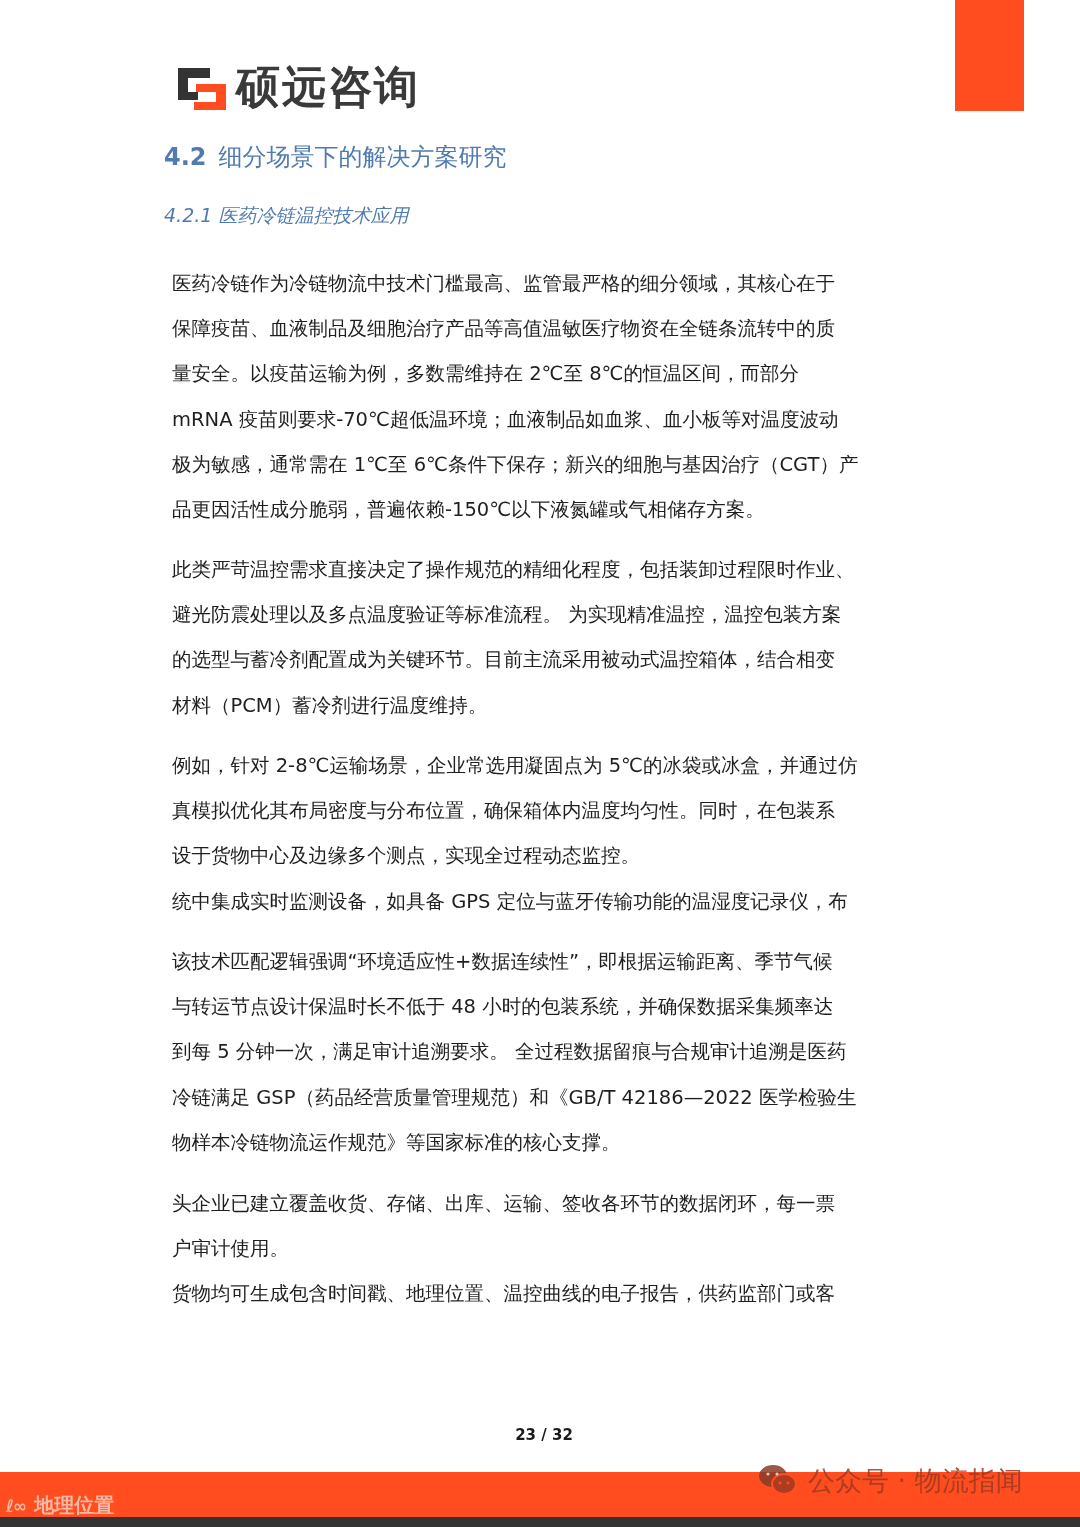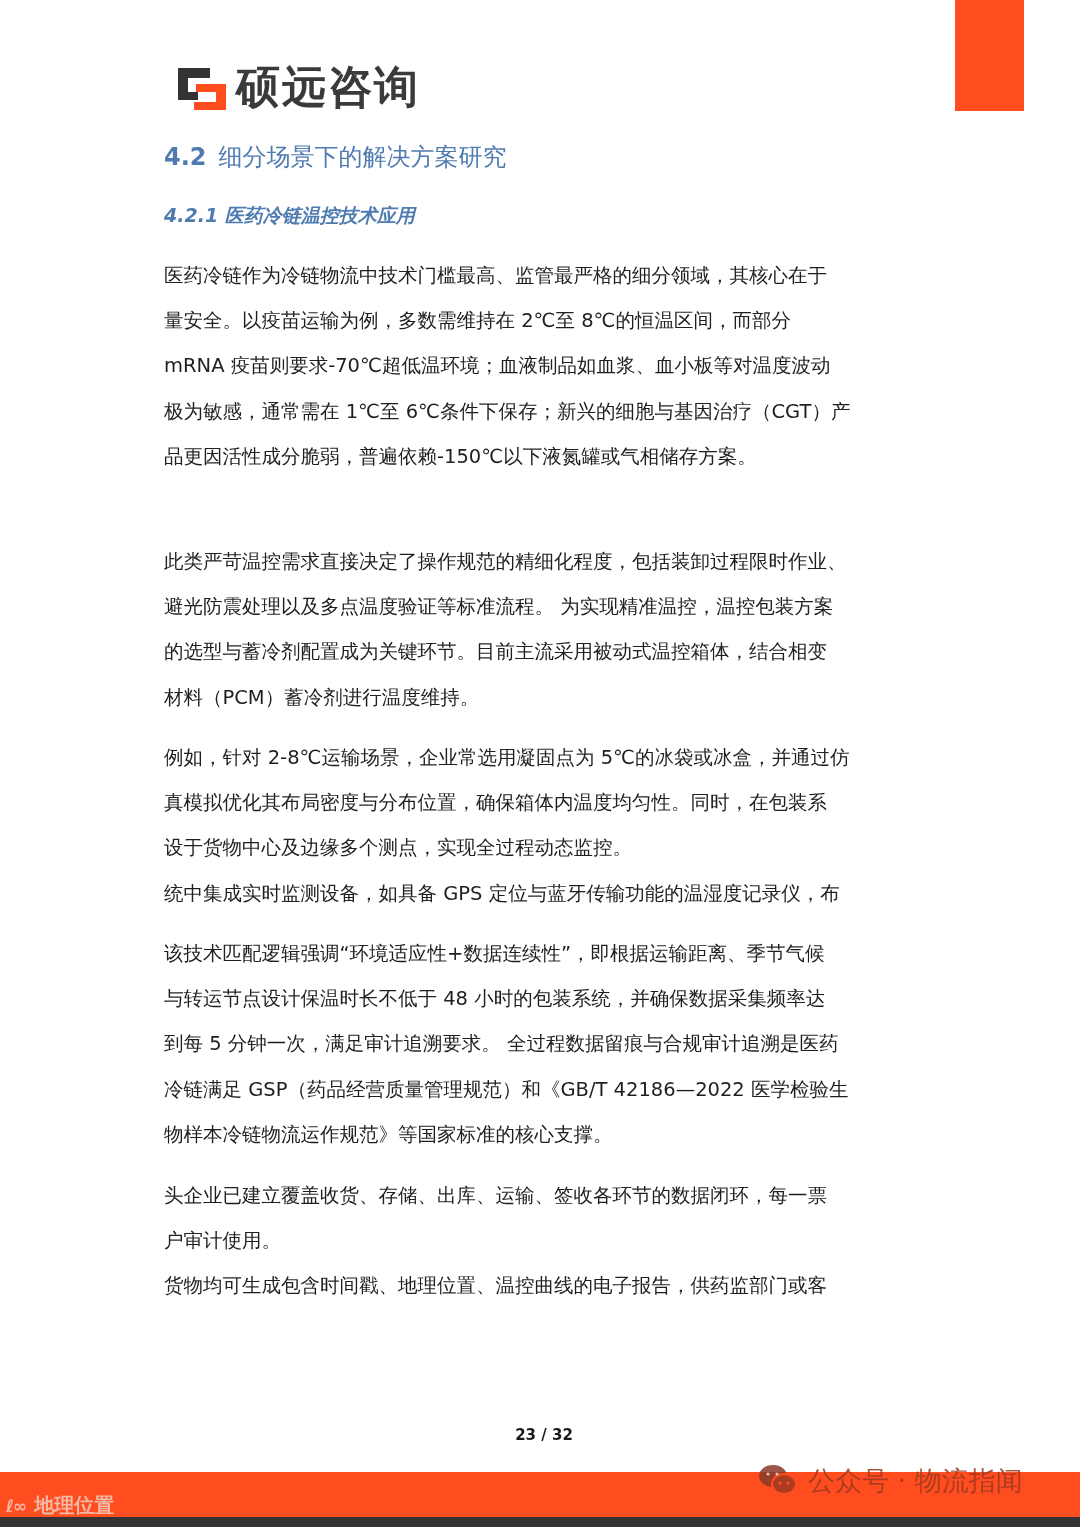--- a/index.html
+++ b/index.html
@@ -22,28 +22,28 @@
     font-size:44px; font-weight:bold; color:#3a3a3a; letter-spacing:2px;
     line-height:50px;
   }
   .h2 {
     position:absolute; left:164px; top:140px;
     font-size:24px; color:#4f7bb0; line-height:34px;
   }
   .h2 .num { font-weight:bold; margin-right:12px; }
   .h3 {
     position:absolute; left:164px; top:200px;
-    font-size:19px; font-weight:bold; font-style:italic; color:#4f7bb0; line-height:30px;
+    font-size:19px; font-weight:normal; font-style:italic; color:#4f7bb0; line-height:30px;
   }
   .body-text {
     position:absolute; left:164px; width:752px;
   }
   .para {
     font-size:19.5px; line-height:45.2px; color:#1f1f1f;
-    margin:0; text-align:justify;
+    margin:8px; text-align:justify;
   }
   .para span { display:block; white-space:nowrap; }
   .page-num {
     position:absolute; left:0; width:1088px; top:1426px; text-align:center;
     font-size:15px; font-weight:bold; color:#1a1a1a;
   }
   .footer-band {
     position:absolute; left:0; top:1472px; width:1080px; height:45px;
     background:#ff4d1f;
   }
@@ -79,20 +79,21 @@
 
 <div class="h2">
   <span class="num">4.2</span><span>细分场景下的解决方案研究</span>
 </div>
 
 <div class="h3">4.2.1 医药冷链温控技术应用</div>
 
 <div class="body-text" style="top:253px;">
   <p class="para">
     <span>医药冷链作为冷链物流中技术门槛最高、监管最严格的细分领域，其核心在于</span>
+    <span>保障疫苗、血液制品及细胞治疗产品等高值温敏医疗物资在全链条流转中的质</span>
     <span>量安全。以疫苗运输为例，多数需维持在 2℃至 8℃的恒温区间，而部分</span>
     <span>mRNA 疫苗则要求-70℃超低温环境；血液制品如血浆、血小板等对温度波动</span>
     <span>极为敏感，通常需在 1℃至 6℃条件下保存；新兴的细胞与基因治疗（CGT）产</span>
     <span>品更因活性成分脆弱，普遍依赖-150℃以下液氮罐或气相储存方案。</span>
   </p>
 </div>
 
 <div class="body-text" style="top:539px;">
   <p class="para">
     <span>此类严苛温控需求直接决定了操作规范的精细化程度，包括装卸过程限时作业、</span>

